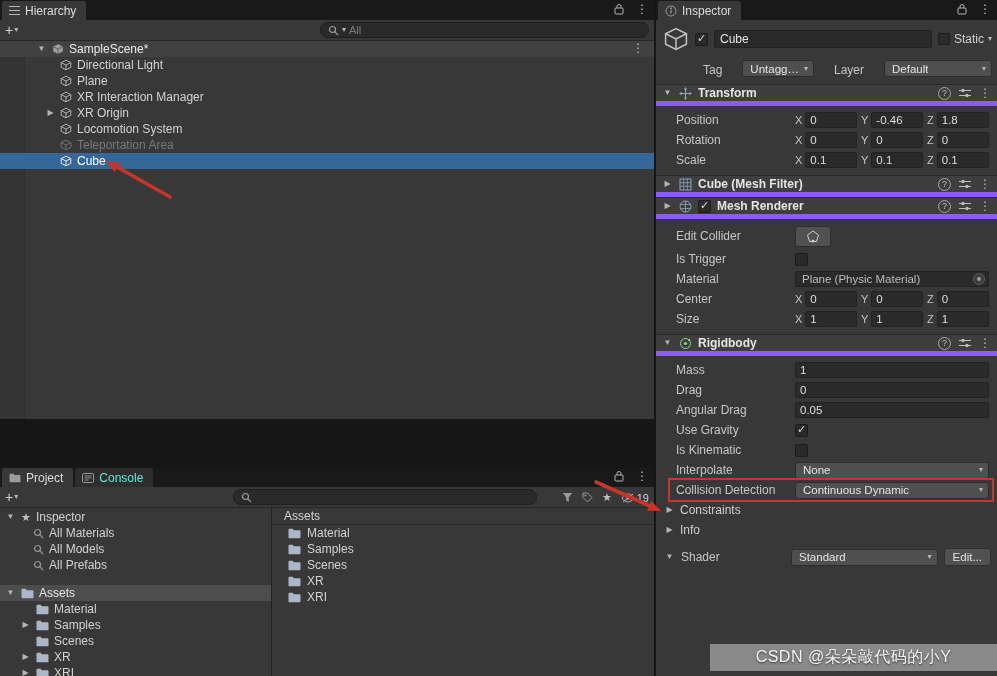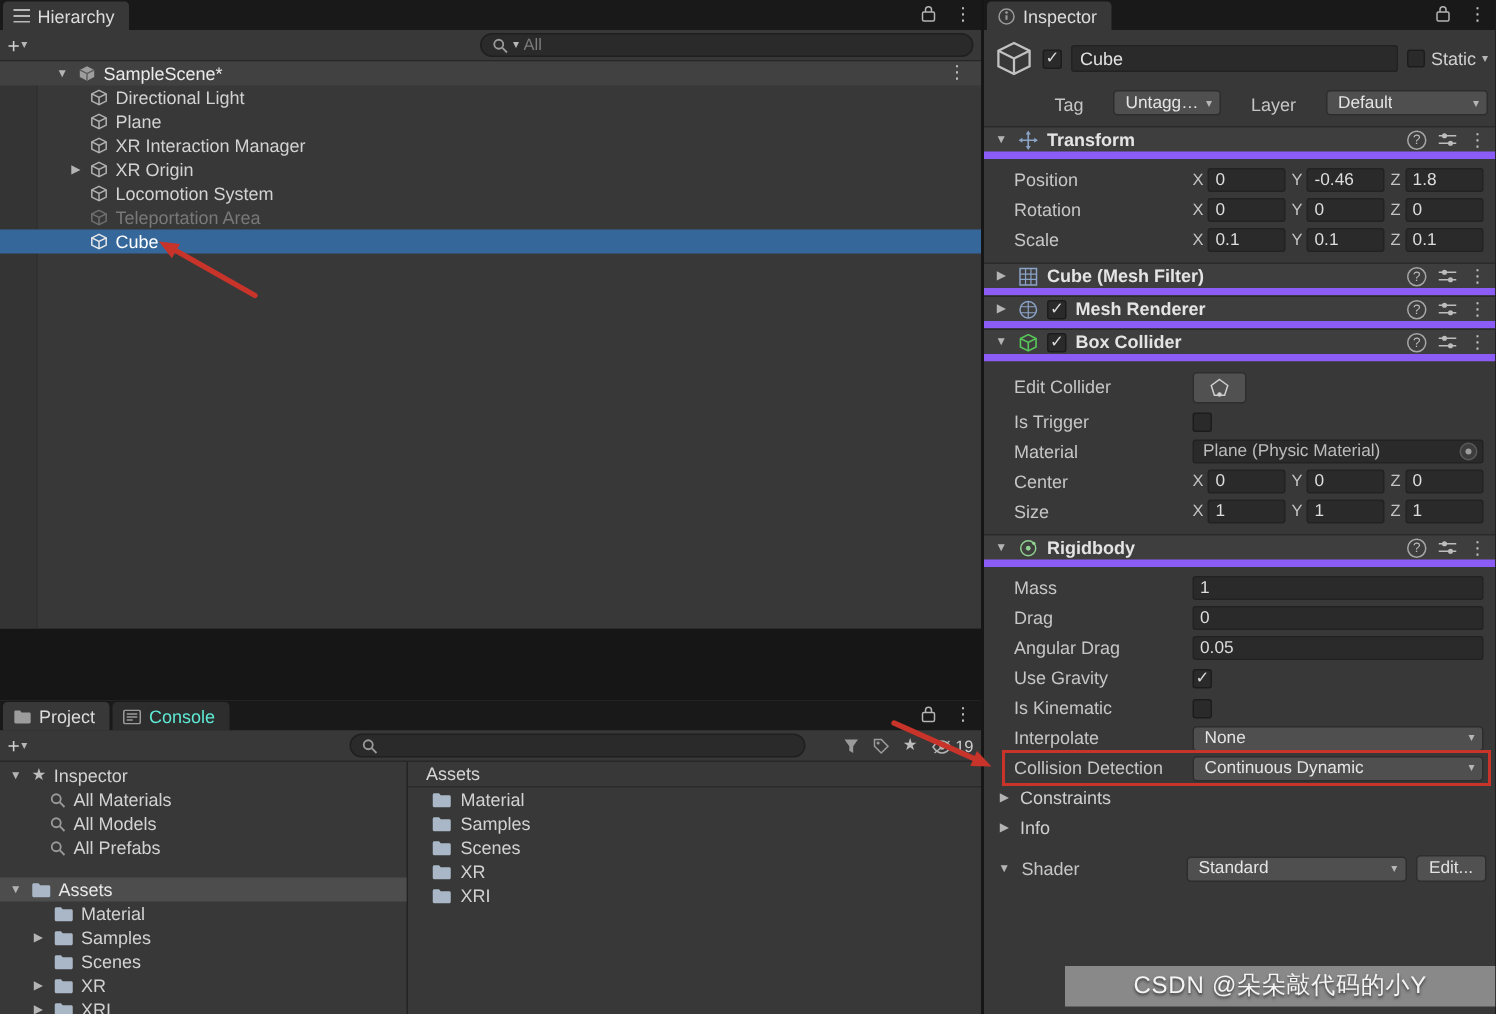--- a/index.html
+++ b/index.html
@@ -627,42 +627,20 @@
             <svg width="12" height="10" viewBox="0 0 12 10">
               <path d="M0 2.5h12M0 7.5h12" stroke="#bdbdbd"></path>
               <circle cx="4" cy="2.5" r="1.7" fill="#bdbdbd"></circle>
               <circle cx="8" cy="7.5" r="1.7" fill="#bdbdbd"></circle>
             </svg>
           </span>
         <span class="icon-kebab"></span>
       </span>
     </div>
 
-    <div class="comp-head">
-      <span class="fold open"></span>
-      <span class="svg-icon">
-          <svg width="13" height="13" viewBox="0 0 12 12">
-            <path d="M6 1 10.8 3.4v5.2L6 11 1.2 8.6V3.4Z" fill="none" stroke="#57c75a"></path>
-            <path d="M1.2 3.4 6 5.8l4.8-2.4M6 5.8V11" fill="none" stroke="#57c75a"></path>
-          </svg>
-        </span>
-      <span class="checkbox checked"></span>
-      <span class="ctitle">Box Collider</span>
-      <span class="chead-icons">
-        <span class="icon-help"></span>
-        <span class="svg-icon">
-            <svg width="12" height="10" viewBox="0 0 12 10">
-              <path d="M0 2.5h12M0 7.5h12" stroke="#bdbdbd"></path>
-              <circle cx="4" cy="2.5" r="1.7" fill="#bdbdbd"></circle>
-              <circle cx="8" cy="7.5" r="1.7" fill="#bdbdbd"></circle>
-            </svg>
-          </span>
-        <span class="icon-kebab"></span>
-      </span>
-    </div>
     <div class="comp-body">
       <div class="prow tall">
         <span class="plabel">Edit Collider</span>
         <span class="mini-btn">
             <svg width="14" height="13" viewBox="0 0 14 13">
               <path d="M7 1l5.5 4-2.1 6.5H3.6L1.5 5Z" fill="none" stroke="#cfcfcf"></path>
               <circle cx="7" cy="11" r="1.5" fill="#cfcfcf"></circle>
             </svg>
           </span>
       </div>

